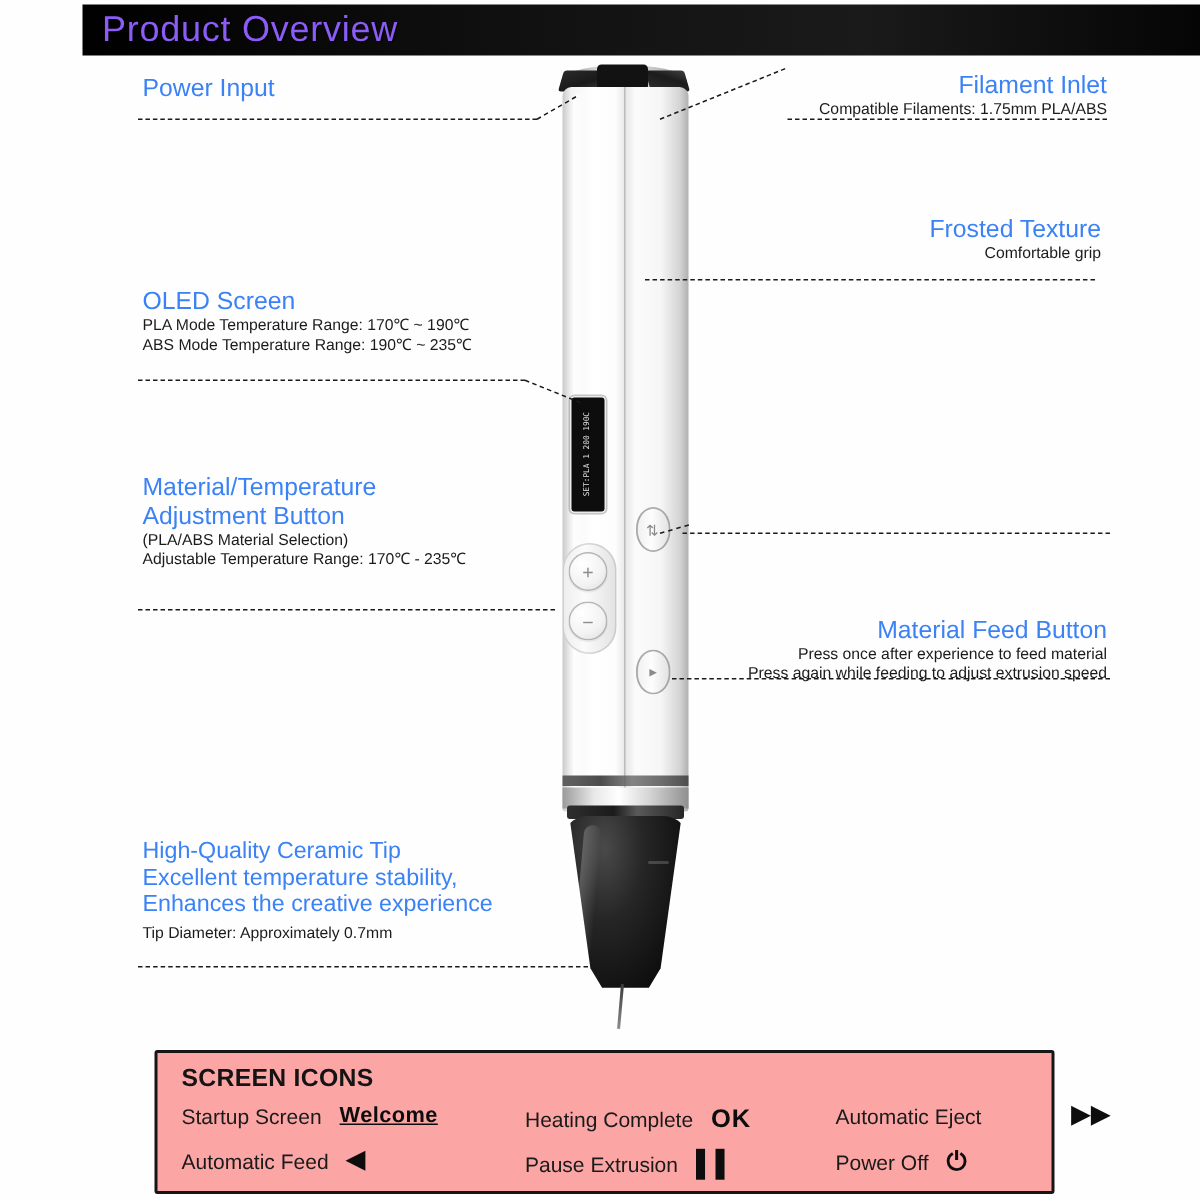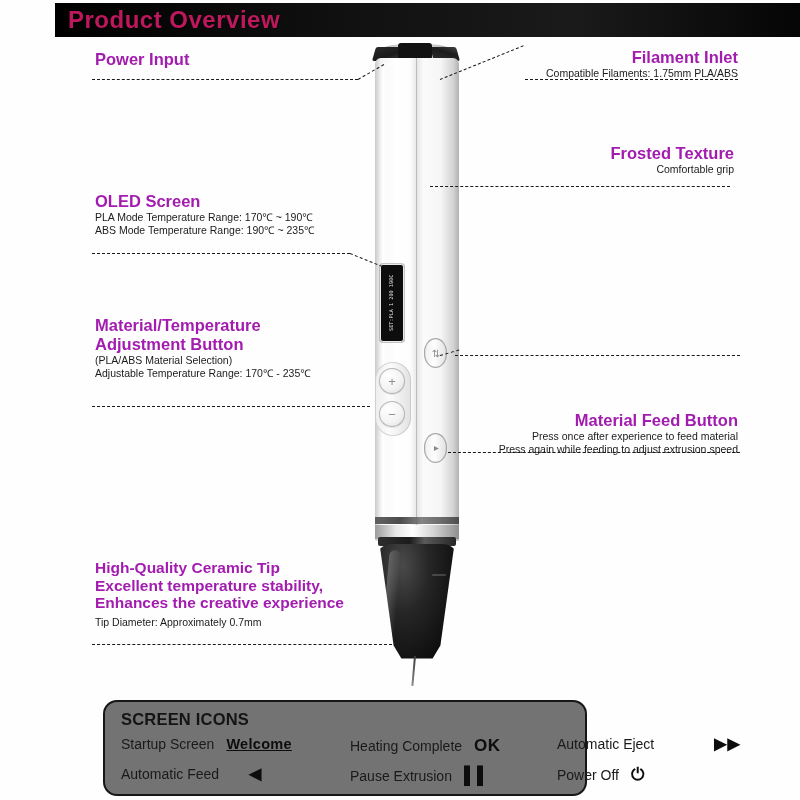--- a/index.html
+++ b/index.html
@@ -23,32 +23,32 @@
     top: 3px;
     width: 745px;
     height: 34px;
     background: linear-gradient(90deg, #000000 0%, #111111 40%, #1a1a1a 70%, #050505 100%);
   }
   #header-title {
     position: absolute;
     left: 68px;
     top: 6px;
     font-size: 24px;
-    font-weight: bold;
-    color: #be185d;
+    font-weight: normal;
+    color: #8b5cf6;
     letter-spacing: 0.5px;
     white-space: nowrap;
     text-shadow: 1px 1px 0 rgba(0,0,0,.6);
   }
 
   
   .callout { position: absolute; }
   .callout .c-title {
-    font-weight: bold;
-    color: #a21caf;
+    font-weight: normal;
+    color: #3b82f6;
     white-space: nowrap;
     line-height: 1.14;
   }
   .callout .c-sub {
     color: #1b1b1b;
     white-space: nowrap;
     line-height: 1.25;
     font-stretch: condensed;
   }
   .callout.align-right { text-align: right; }
@@ -218,24 +218,24 @@
   .metal-tip {
     position: absolute; left: 62px; top: 618px; width: 1.6px; height: 30px;
     background: linear-gradient(180deg,#3a3a3a,#8d8d8d);
     transform: rotate(5deg); transform-origin: top center;
   }
 
   
   #icons-panel {
     position: absolute;
     left: 103px; top: 700px;
-    width: 484px; height: 96px;
+    width: 600px; height: 96px;
     border: 2.5px solid #161616;
-    border-radius: 14px;
-    background: #737373;
+    border-radius: 2px;
+    background: #fca5a5;
     box-sizing: border-box;
   }
   #icons-title {
     position: absolute; left: 16px; top: 8px;
     font-size: 16.5px; font-weight: bold; color: #141414;
     letter-spacing: .2px;
   }
   .icon-row { position: absolute; display: flex; align-items: center; }
   .icon-label { font-size: 14px; color: #1a1a1a; white-space: nowrap; }
   .icon-glyph {
@@ -360,21 +360,21 @@
   </div>
 
   <div id="icons-panel">
     <div id="icons-title">SCREEN ICONS</div>
 
     <div class="icon-row" style="left:16px; top:34px;">
       <span class="icon-label">Startup Screen</span>
       <span class="icon-glyph glyph-welcome">Welcome</span>
     </div>
 
-    <div class="icon-row" style="left:16px; top:64px;gap:18px;">
+    <div class="icon-row" style="left:16px; top:64px;">
       <span class="icon-label">Automatic Feed</span>
       <span class="icon-glyph glyph-tri">◀</span>
     </div>
 
     <div class="icon-row" style="left:245px; top:34px;">
       <span class="icon-label">Heating Complete</span>
       <span class="icon-glyph glyph-ok">OK</span>
     </div>
 
     <div class="icon-row" style="left:245px; top:64px;">

